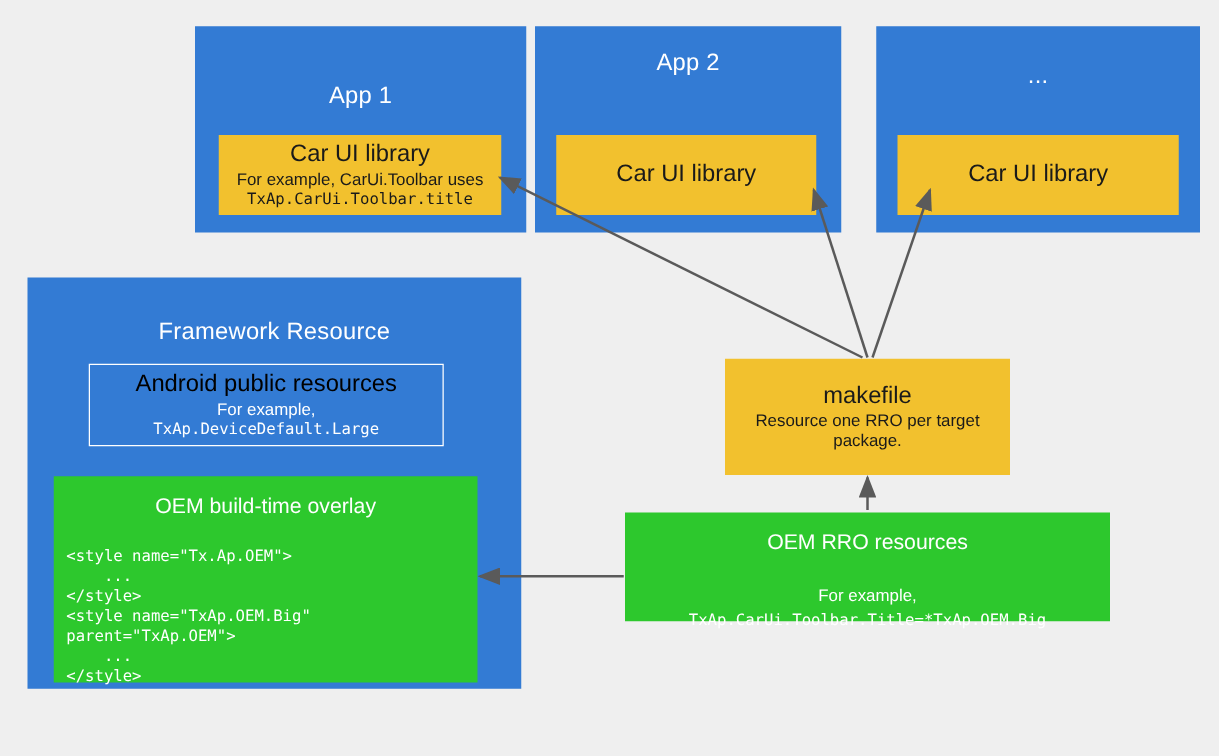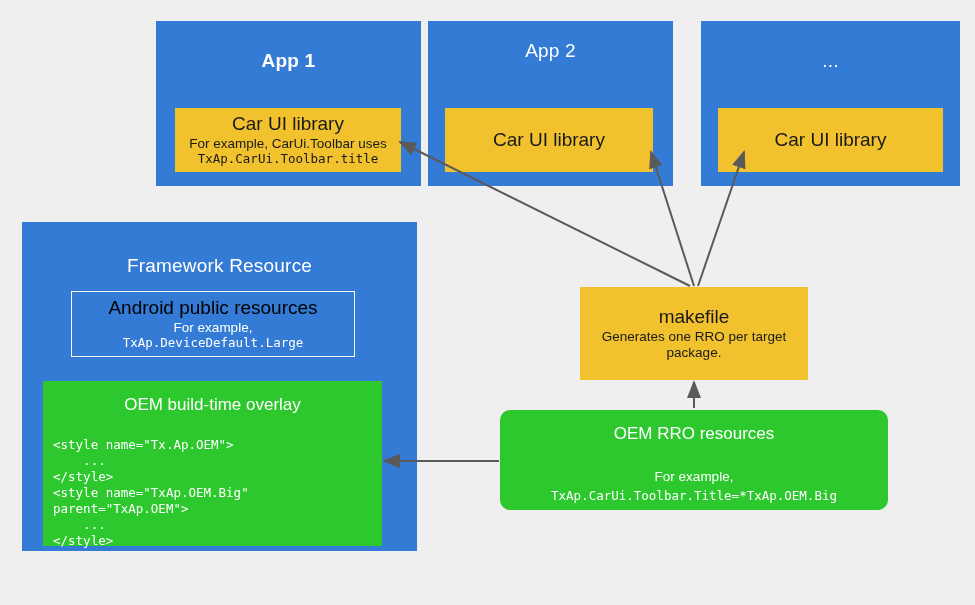--- a/index.html
+++ b/index.html
@@ -116,21 +116,21 @@
     height: 605px;
     pointer-events: none;
   }
 </style>
 </head>
 <body>
 
 <div id="canvas">
 
   <div class="box blue-outer" style="left:156px; top:21px; width:265px; height:165px;">
-    <div class="app-title" style="top:29px;font-weight:bold;">App 1</div>
+    <div class="app-title" style="top:45px;">App 1</div>
     <div class="box yellow" style="left:19px; top:87px; width:226px; height:64px;">
       <div class="center-stack">
         <div class="hdr-lg">Car UI library</div>
         <div class="sub">For example, CarUi.Toolbar uses</div>
         <div class="mono">TxAp.CarUi.Toolbar.title</div>
       </div>
     </div>
   </div>
 
   <div class="box blue-outer" style="left:428px; top:21px; width:245px; height:165px;">
@@ -170,26 +170,26 @@
 &lt;style name="TxAp.OEM.Big"
 parent="TxAp.OEM"&gt;
     ...
 &lt;/style&gt;</div>
     </div>
   </div>
 
   <div class="box yellow" style="left:580px; top:287px; width:228px; height:93px;">
     <div class="center-stack">
       <div class="hdr-lg">makefile</div>
-      <div class="sub">Generates one RRO per target</div>
+      <div class="sub">Resource one RRO per target</div>
       <div class="sub">package.</div>
     </div>
   </div>
 
-  <div class="box green" style="left:500px; top:410px; width:388px; height:100px;border-radius:10px;">
+  <div class="box green" style="left:500px; top:410px; width:388px; height:87px;">
     <div class="green-title">OEM RRO resources</div>
     <div class="green-body">
       <div class="sub">For example,</div>
       <div class="mono">TxAp.CarUi.Toolbar.Title=*TxAp.OEM.Big</div>
     </div>
   </div>
 
   <svg class="arrows" viewBox="0 0 975 605" xmlns="http://www.w3.org/2000/svg">
     <defs>
       <marker id="arrowhead" markerWidth="9" markerHeight="7" refX="8" refY="3.5" orient="auto" markerUnits="strokeWidth">

